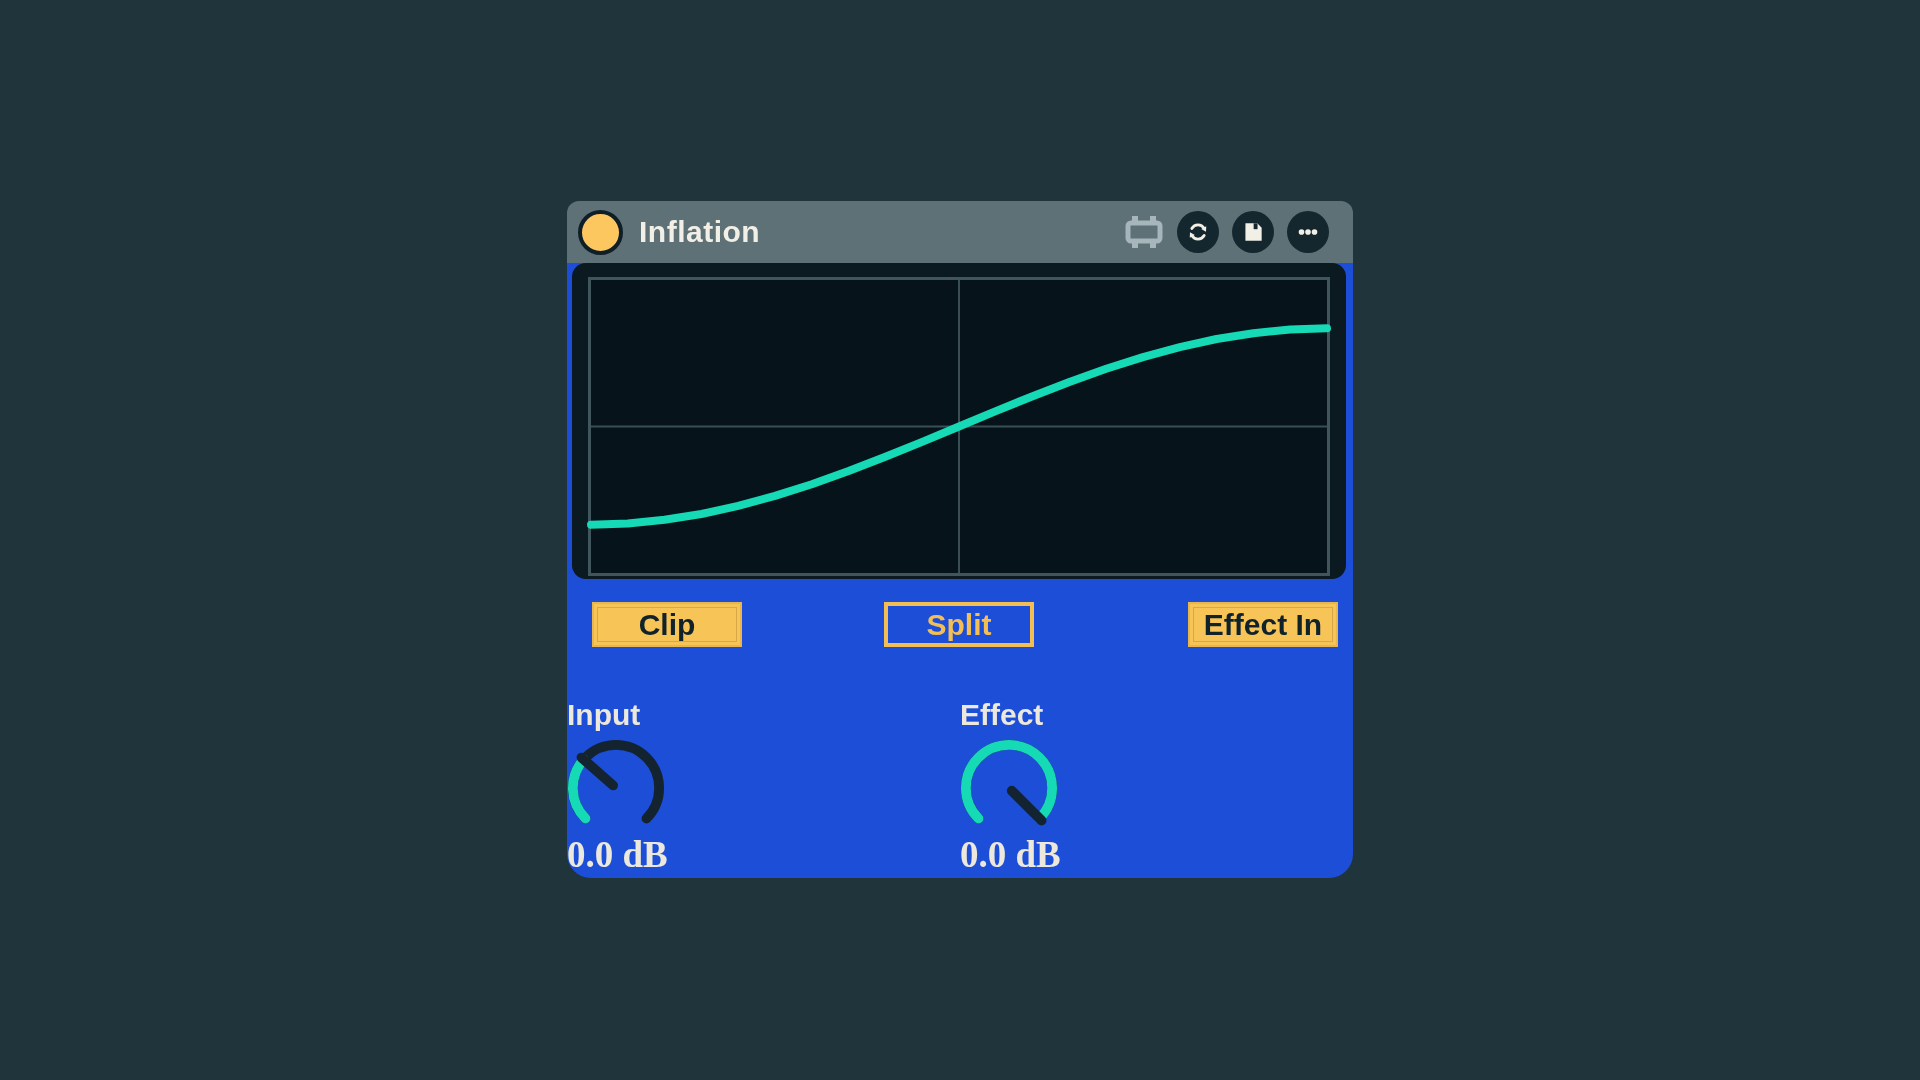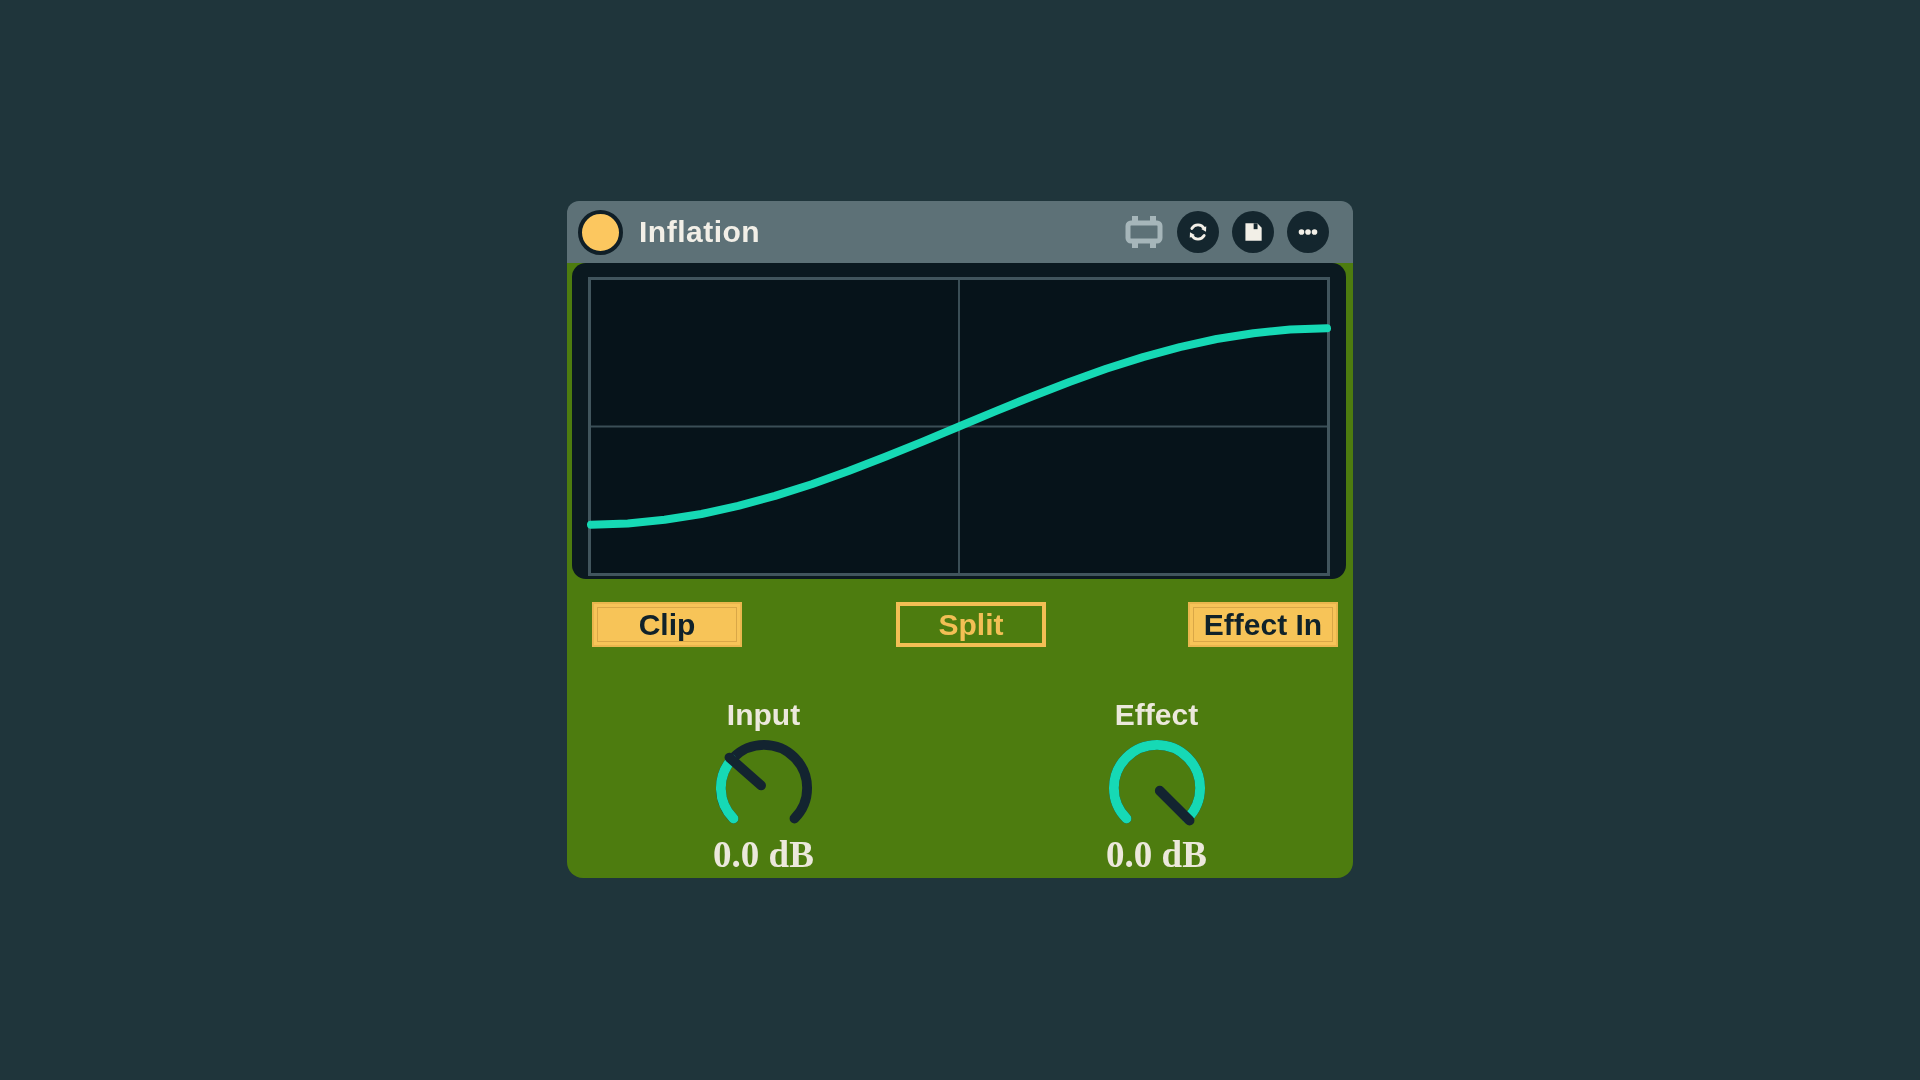--- a/index.html
+++ b/index.html
@@ -2,21 +2,21 @@
 <html><head>
 <meta charset="utf-8">
 <style>
   * { margin:0; padding:0; box-sizing:border-box; }
   html,body { width:1920px; height:1080px; overflow:hidden; }
   body { background:#1f353b; font-family:"Liberation Sans", sans-serif; }
   .stage { position:relative; width:1920px; height:1080px; }
 
   
   .device { position:absolute; left:567px; top:201px; width:786px; height:677px;
-            background:#4d7c0f; border-radius:16px; }
+            background:#1d4ed8; border-radius:24px; }
 
   
   .header { position:absolute; left:0; top:0; width:100%; height:62px;
             background:#5d7177; border-radius:12px 12px 0 0;
             display:flex; align-items:center; }
   .activator { width:45px; height:45px; margin-left:11px; border-radius:50%;
                background:#fcc75f; border:4px solid #101f27; flex:0 0 auto; cursor:pointer; }
   .title { margin-left:16px; font-size:30px; font-weight:700; color:#f2efe7; letter-spacing:0.5px; }
   .header-icons { margin-left:auto; margin-right:24px; display:flex; align-items:center; gap:13px; }
   .m4l-icon { width:40px; height:36px; display:block; }
@@ -32,27 +32,27 @@
   .graph svg { display:block; overflow:visible; }
 
   
   .btn { position:absolute; top:339px; width:150px; height:45px;
          display:flex; align-items:center; justify-content:center;
          font-size:30px; font-weight:700; cursor:pointer; }
   .btn.on  { background:#f7c458; border:2px solid #e9b64e; color:#10222a;
              box-shadow: inset 0 0 0 3px #f7c458, inset 0 0 0 4px #d9a747; }
   .btn.off { background:transparent; border:4px solid #f3bf55; color:#f3bf55; }
   .btn-clip { left:20px; }
-  .btn-split { left:324px; }
+  .btn-split { left:312px; }
   .btn-effectin { left:616px;text-align:center; }
 
   
   .knobs { position:absolute; left:0; top:462px; width:100%; height:215px;
            display:flex; }
-  .knob-col { flex:1 1 0; text-align:center; padding-top:36px; }
+  .knob-col { flex:1 1 0; text-align:left; padding-top:36px; }
   .knob-label { font-size:30px; font-weight:600; color:#ece8dc; line-height:32px; }
   .knob-svg { width:98px; height:98px; margin-top:8px; display:inline-block; cursor:ns-resize; }
   .knob-value { font-size:37px; font-weight:600; color:#ece8dc; margin-top:-8px; cursor:ns-resize;font-family:Liberation Serif, serif; }
 </style>
 </head>
 <body>
 
 <div class="stage">
   <div class="device">
 

